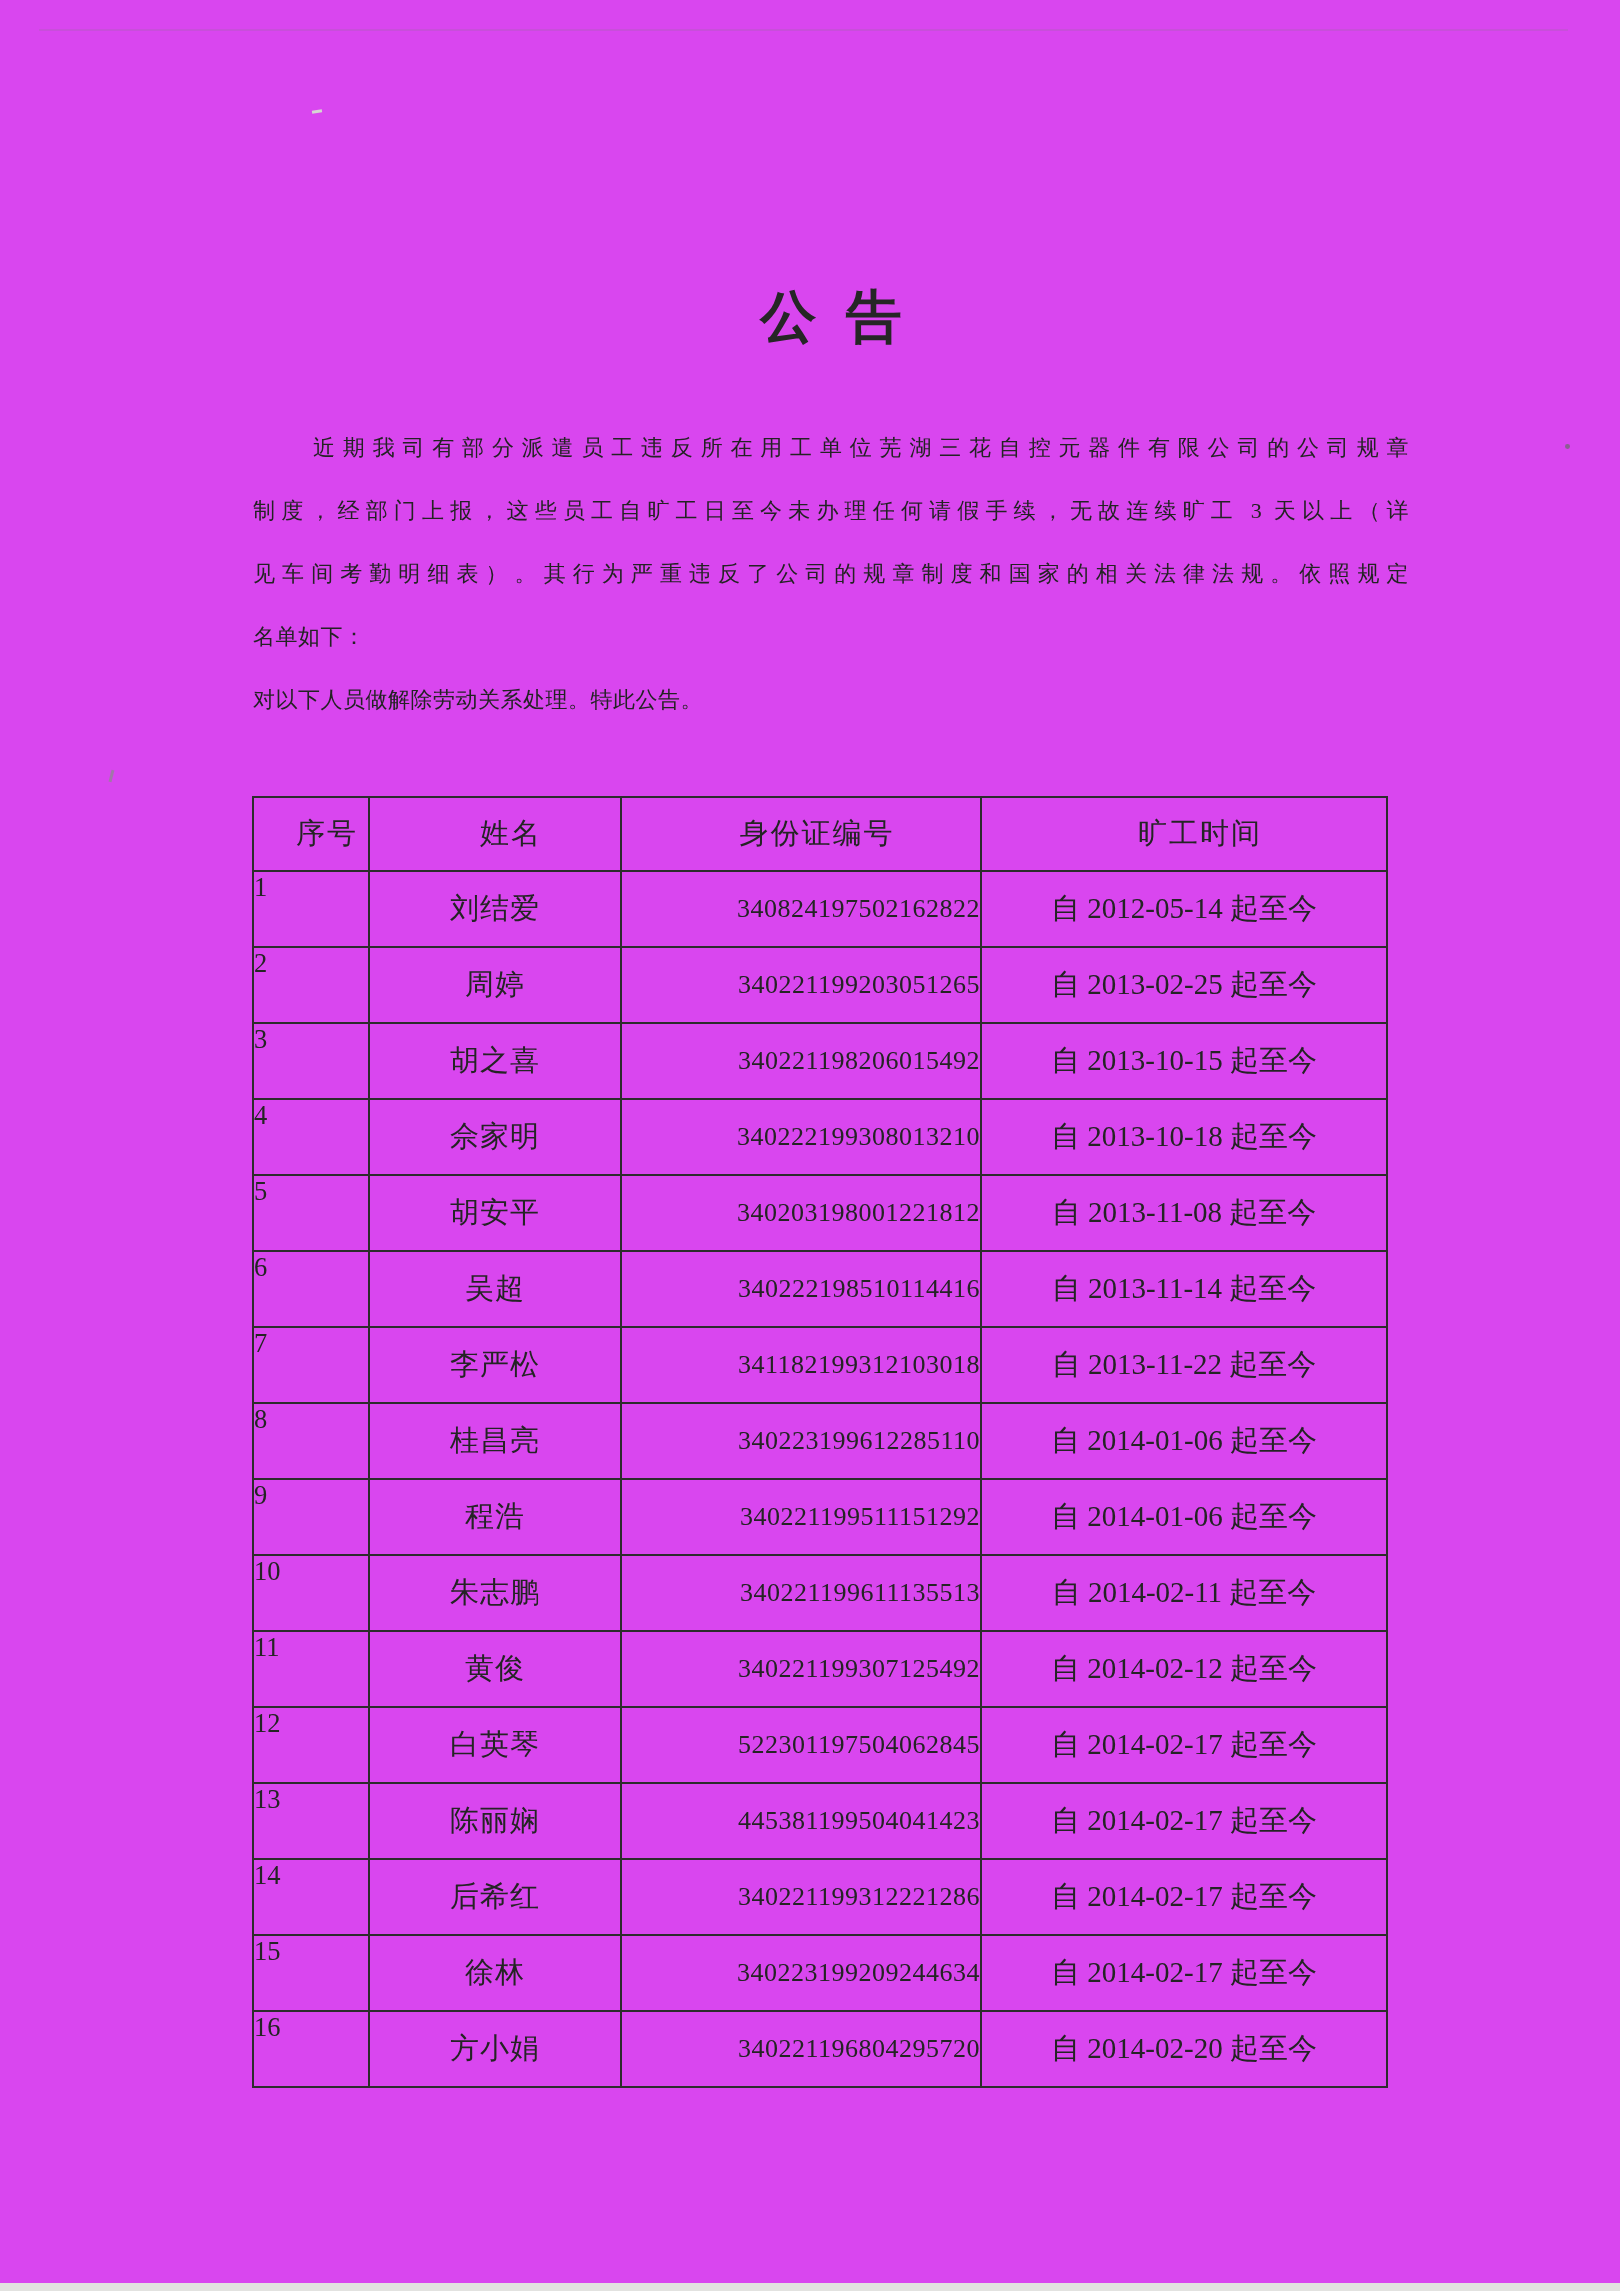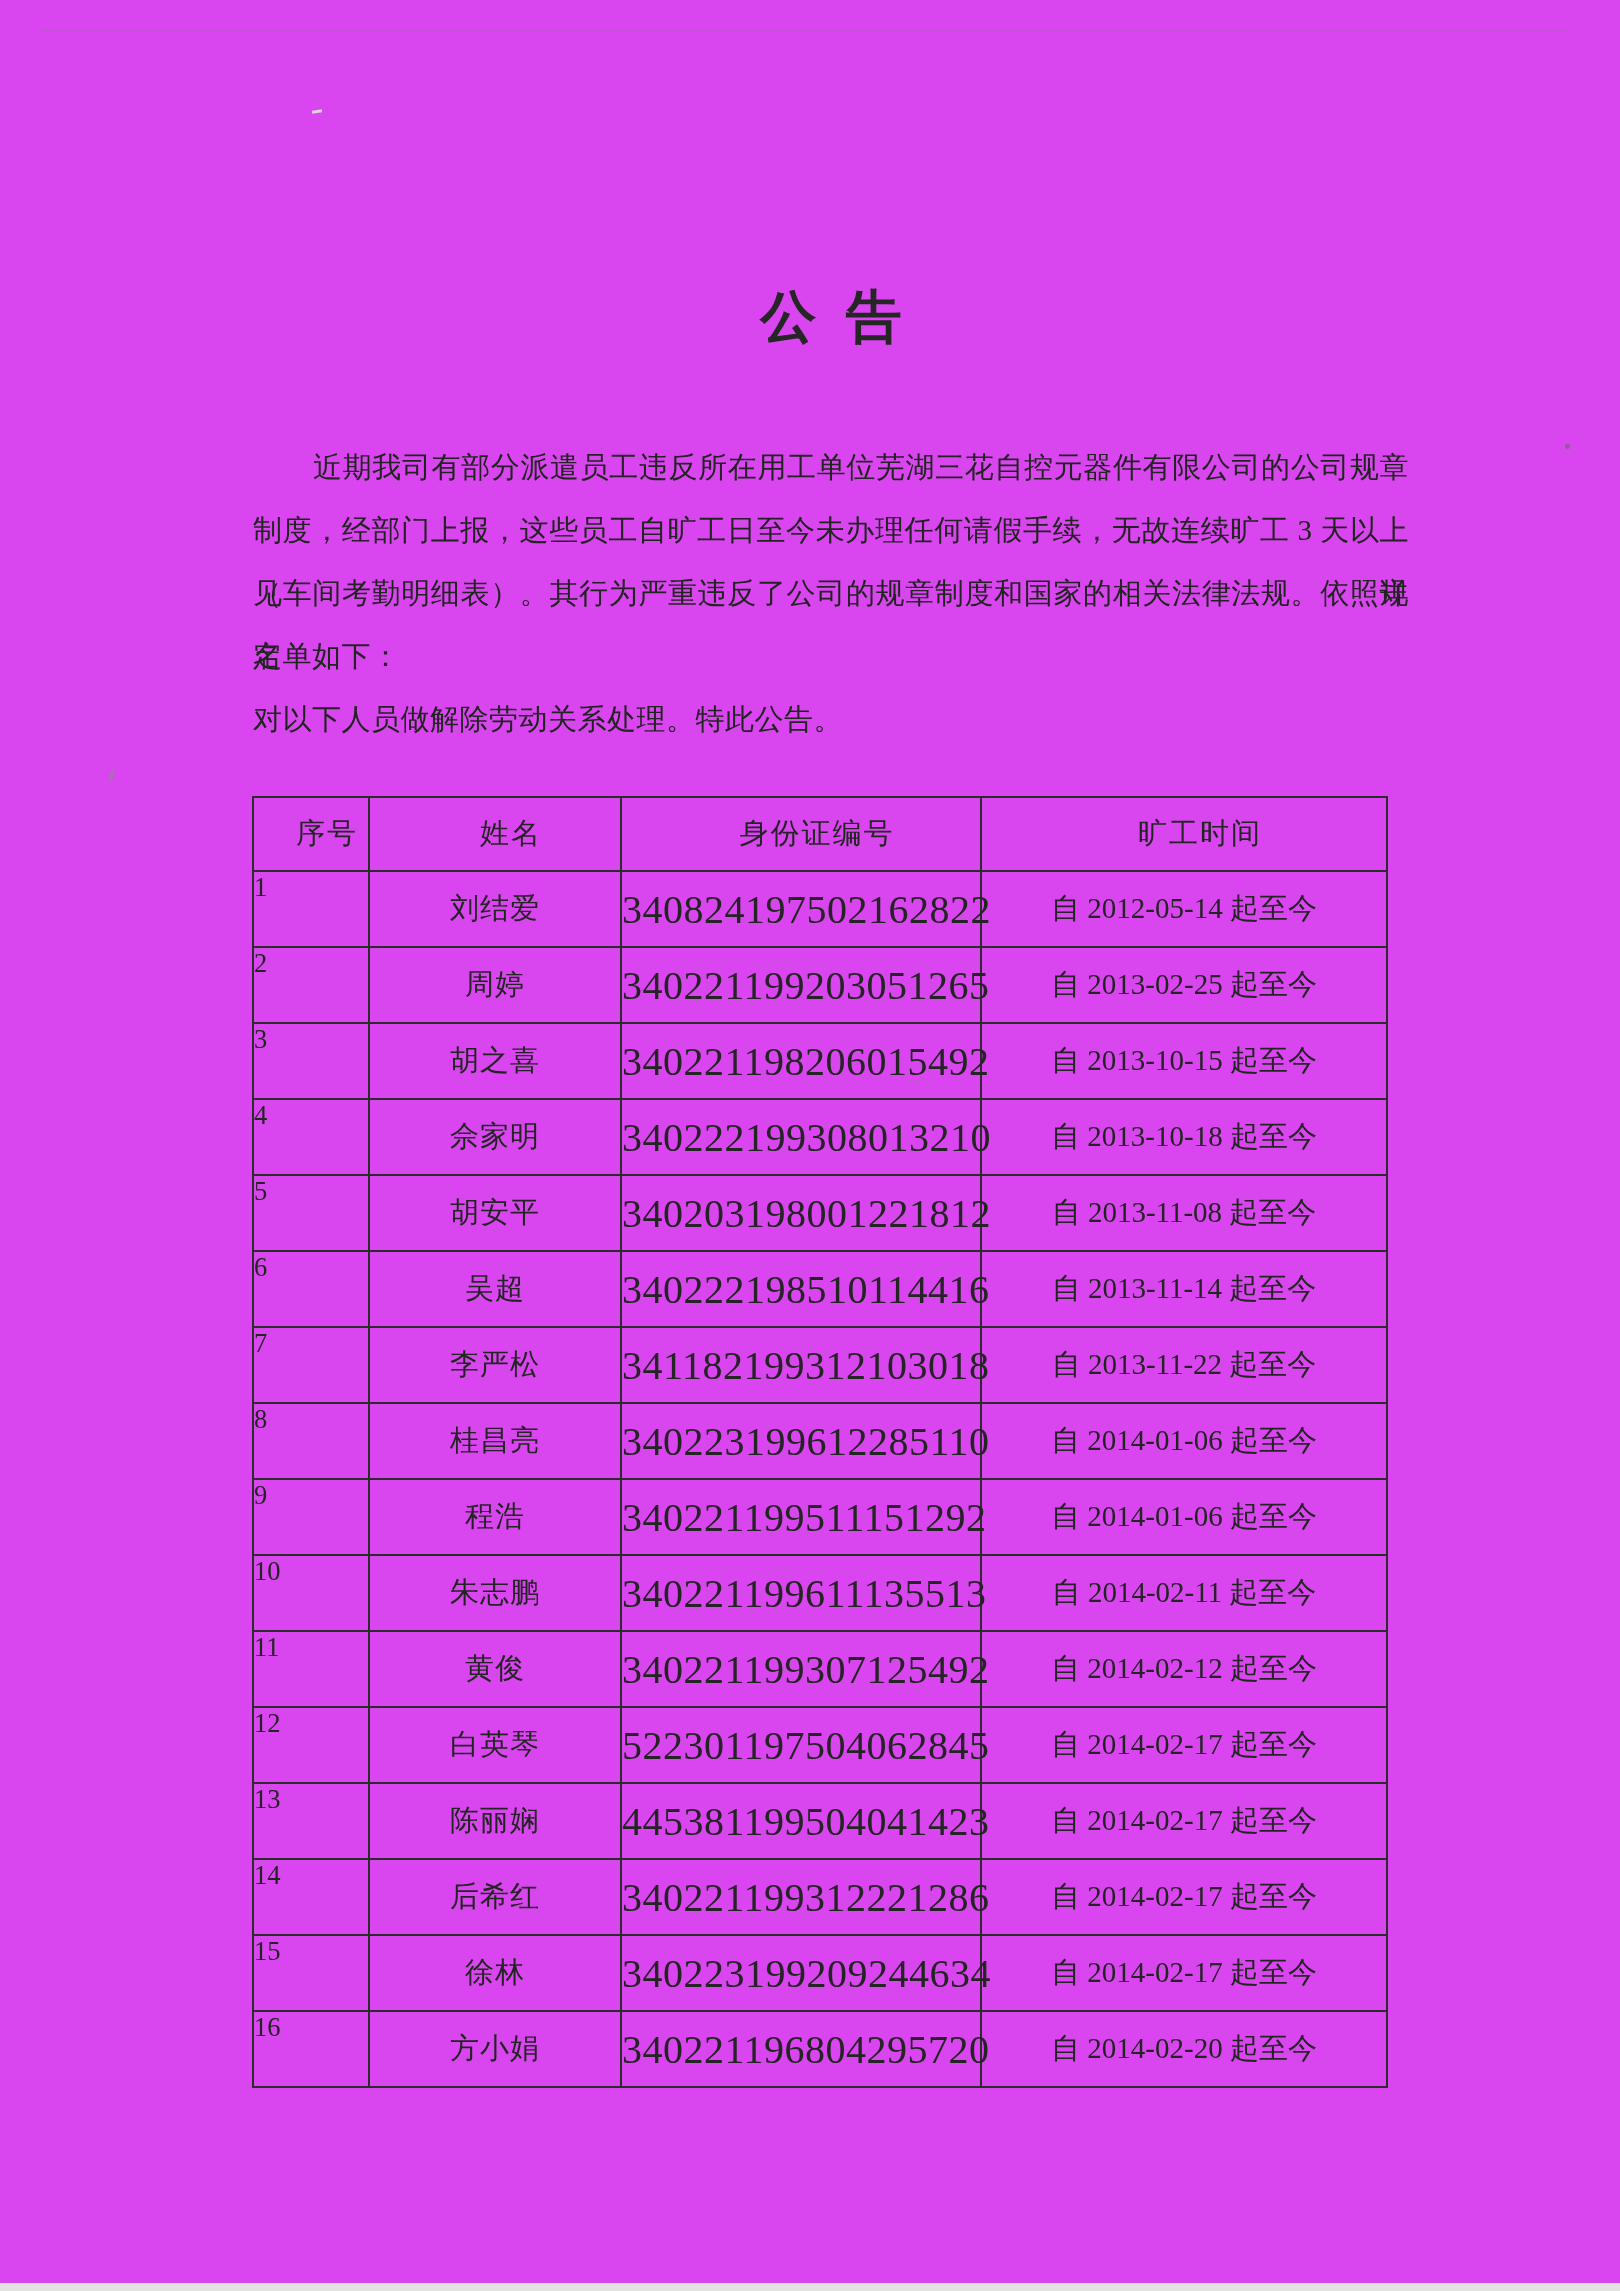--- a/index.html
+++ b/index.html
@@ -20,22 +20,22 @@
 
   .doc-title{
     position:absolute;left:253px;top:280px;width:1156px;
     text-align:center;
     font-size:56px;font-weight:bold;
     word-spacing:15.7px;
     color:#262626;
     white-space:nowrap;
   }
   .para{
-    position:absolute;left:253px;top:436px;width:1156px;
-    font-size:29px;
+    position:absolute;left:253px;top:416px;width:1156px;
+    font-size:22px;
     letter-spacing:0.5px;
   }
   .para .line{
     height:63px;line-height:63px;
     white-space:nowrap;
   }
   .para .line.justify{
     white-space:normal;
     text-align:justify;
     text-align-last:justify;
@@ -61,21 +61,21 @@
   }
   table.notice thead tr{height:74px;}
   table.notice tbody tr{height:76px;}
   table.notice th{text-align:center;vertical-align:middle;letter-spacing:2px;padding-left:32px;}
   td.cell-no{
     vertical-align:top;text-align:left;
     padding:8.8px 0 0 13.7px;
     font-size:26.5px;letter-spacing:0;
   }
   td.cell-name{text-align:center;vertical-align:middle;letter-spacing:1px;border-radius:8px;}
-  td.cell-id{text-align:right;vertical-align:middle;font-size:40px;letter-spacing:0.5px;}
+  td.cell-id{text-align:right;vertical-align:middle;font-size:26px;letter-spacing:0.5px;}
   td.cell-period{text-align:center;vertical-align:middle;}
 </style>
 </head>
 <body>
 
 <div class="page">
 
   <div class="scan-top-line"></div>
   <div class="speck-faint"></div>
   <div class="speck-dot"></div>

